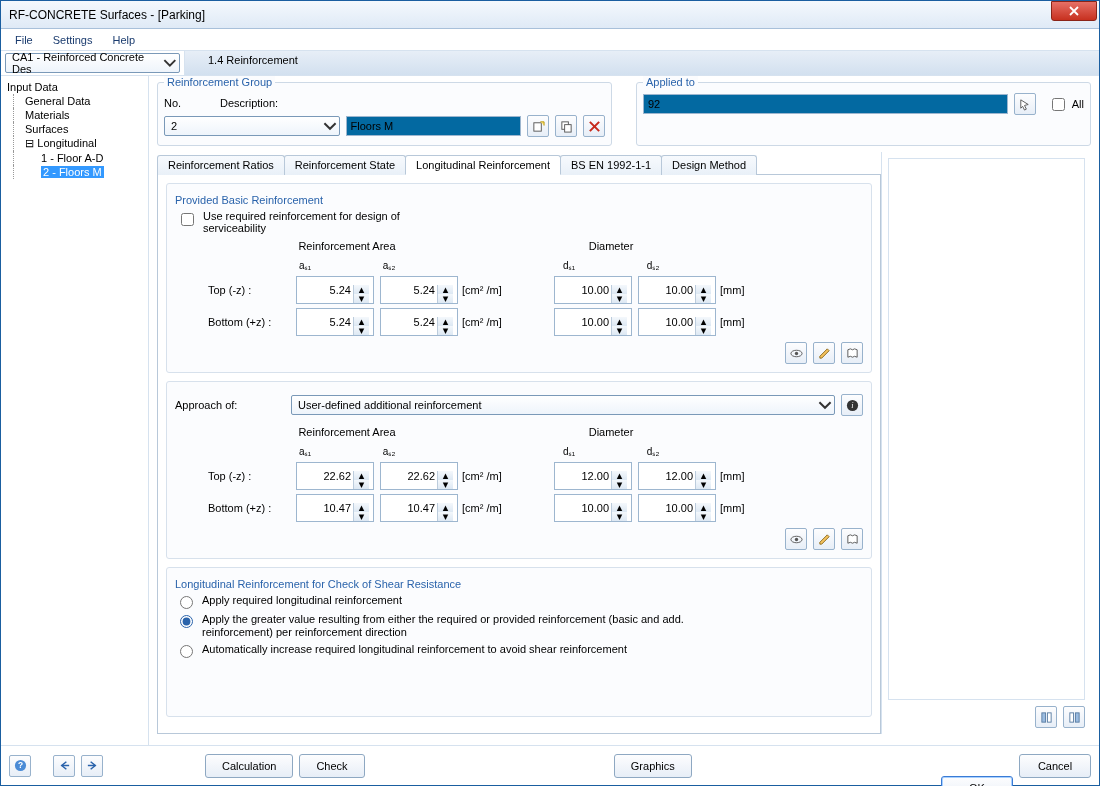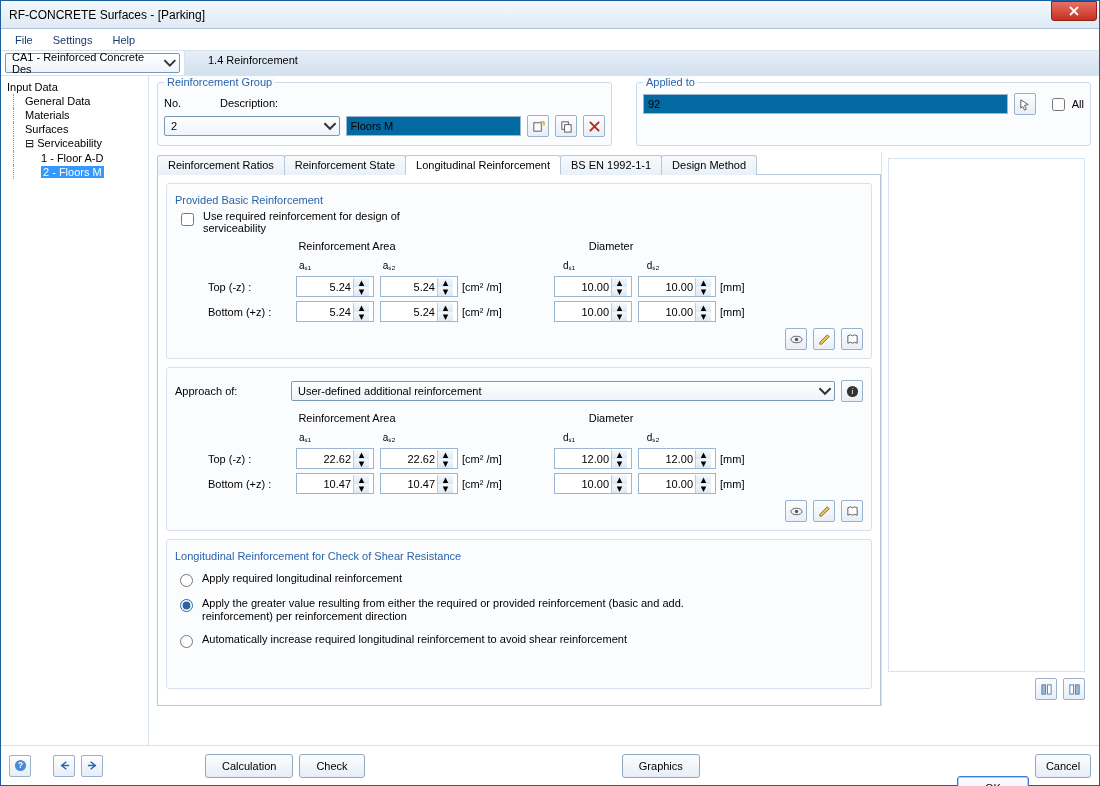--- a/index.html
+++ b/index.html
@@ -40,28 +40,28 @@
   .tab.active { background:#fff; border-bottom:1px solid #fff; z-index:2; }
   .tabpanel { border:1px solid #b8c8d9; border-top:none; padding:8px; background:#fff;}
   .group-title { color:#2a63ab; font-size:11px; margin:4px 0 4px 0; }
   .sub-panel { border:1px solid #d7e1ec; border-radius:3px; padding:6px 8px 8px 8px; margin-bottom:8px; background:#fbfcfe;}
   .hdr-row { display:flex; margin-top:6px;}
   .hdr-row .sp1 { width:88px; }
   .col-lbl { width:84px; text-align:center; font-size:11px;}
   .col-lbl.small { font-size:10px; }
   .val-row { display:flex; align-items:center; margin-top:4px;margin-left:33px;}
   .val-row .row-lbl { width:88px; }
-  .spin { display:flex; align-items:flex-end; border:1px solid #9db6cf; height:21px; width:78px; background:#fff; }
+  .spin { display:flex; align-items:flex-end; border:1px solid #9db6cf; height:28px; width:78px; background:#fff; }
   .spin input { border:none; width:56px; text-align:right; font-size:11px; padding-right:2px; outline:none; height:100%; }
   .spin .btns { display:flex; flex-direction:column; width:16px; border-left:1px solid #bcccdc; }
   .spin .btns div { height:9px; background:linear-gradient(#f4f8fc,#dde8f3); display:flex; align-items:center; justify-content:center;}
   .unit { width:48px; padding-left:4px; font-size:11px; white-space:nowrap;}
   .gap { width:48px; }
   .right-actions { display:flex; justify-content:flex-end; gap:6px; margin-top:6px;}
-  .radio-row { display:flex; align-items:flex-start; gap:6px; margin:10px 0; }
+  .radio-row { display:flex; align-items:flex-start; gap:6px; margin:4px 0; }
   .radio-row input { margin-top:2px; accent-color:#2a63ab;}
   .radio-row label { line-height:13px; }
   .checkbox-row { display:flex; align-items:flex-start; gap:6px; margin:2px 0 6px 2px;}
   .right-col { width:210px; border-left:1px solid #d6e2ef; display:flex; flex-direction:column; padding:6px 6px;}
   .right-col .placeholder { flex:1; border:1px solid #d6e2ef; background:#fff; }
   .right-icons { display:flex; justify-content:flex-end; gap:6px; margin-top:6px;}
   .bottom-bar { height:40px; border-top:1px solid #d6e2ef; display:flex; align-items:center; padding:0 8px; gap:6px;}
   .bottom-bar .sp { flex:1; }
   .btn { border:1px solid #8ea8c2; background:linear-gradient(#fdfdfe,#e7eef7); border-radius:3px; height:24px; padding:0 16px; font-size:11px; display:flex; align-items:center; justify-content:center; }
   .btn.primary { border:1px solid #3a7bd5; box-shadow:0 0 0 1px #a7d0ff inset;margin-top:44px; }
@@ -104,21 +104,21 @@
     <div class="section-title">1.4 Reinforcement</div>
   </div>
 
   <div class="body">
 
     <div class="tree">
       <div class="tree-item">Input Data</div>
       <div class="tree-item tree-child"><span class="tree-line"></span><span>General Data</span></div>
       <div class="tree-item tree-child"><span class="tree-line"></span><span>Materials</span></div>
       <div class="tree-item tree-child"><span class="tree-line"></span><span>Surfaces</span></div>
-      <div class="tree-item tree-child"><span class="tree-line"></span>⊟ <span>Serviceability</span></div>
+      <div class="tree-item tree-child"><span class="tree-line"></span>⊟ <span>Longitudinal</span></div>
       <div class="tree-item tree-child2"><span class="tree-line"></span><span>1 - Floor A-D</span></div>
       <div class="tree-item tree-child2"><span class="tree-line"></span><span class="tree-sel">2 - Floors M</span></div>
     </div>
 
     <div class="main">
 
       <div class="top-row">
 
         <div class="fieldset" style="flex:1">
           <div class="legend">Reinforcement Group</div>
@@ -489,16 +489,16 @@
           <path d="M2 7 L10 7" stroke="#2a63ab" stroke-width="1.6"></path>
         </svg>
       </div>
     <div style="width:90px"></div>
     <div class="btn">Calculation</div>
     <div class="btn">Check</div>
     <div class="sp"></div>
     <div class="btn" style="margin-right:auto">Graphics</div>
     <div class="sp"></div>
     <div class="btn primary" style="width:72px">OK</div>
-    <div class="btn" style="width:56px">Cancel</div>
+    <div class="btn" style="width:72px">Cancel</div>
   </div>
 
 </div>
 
 </body></html>

